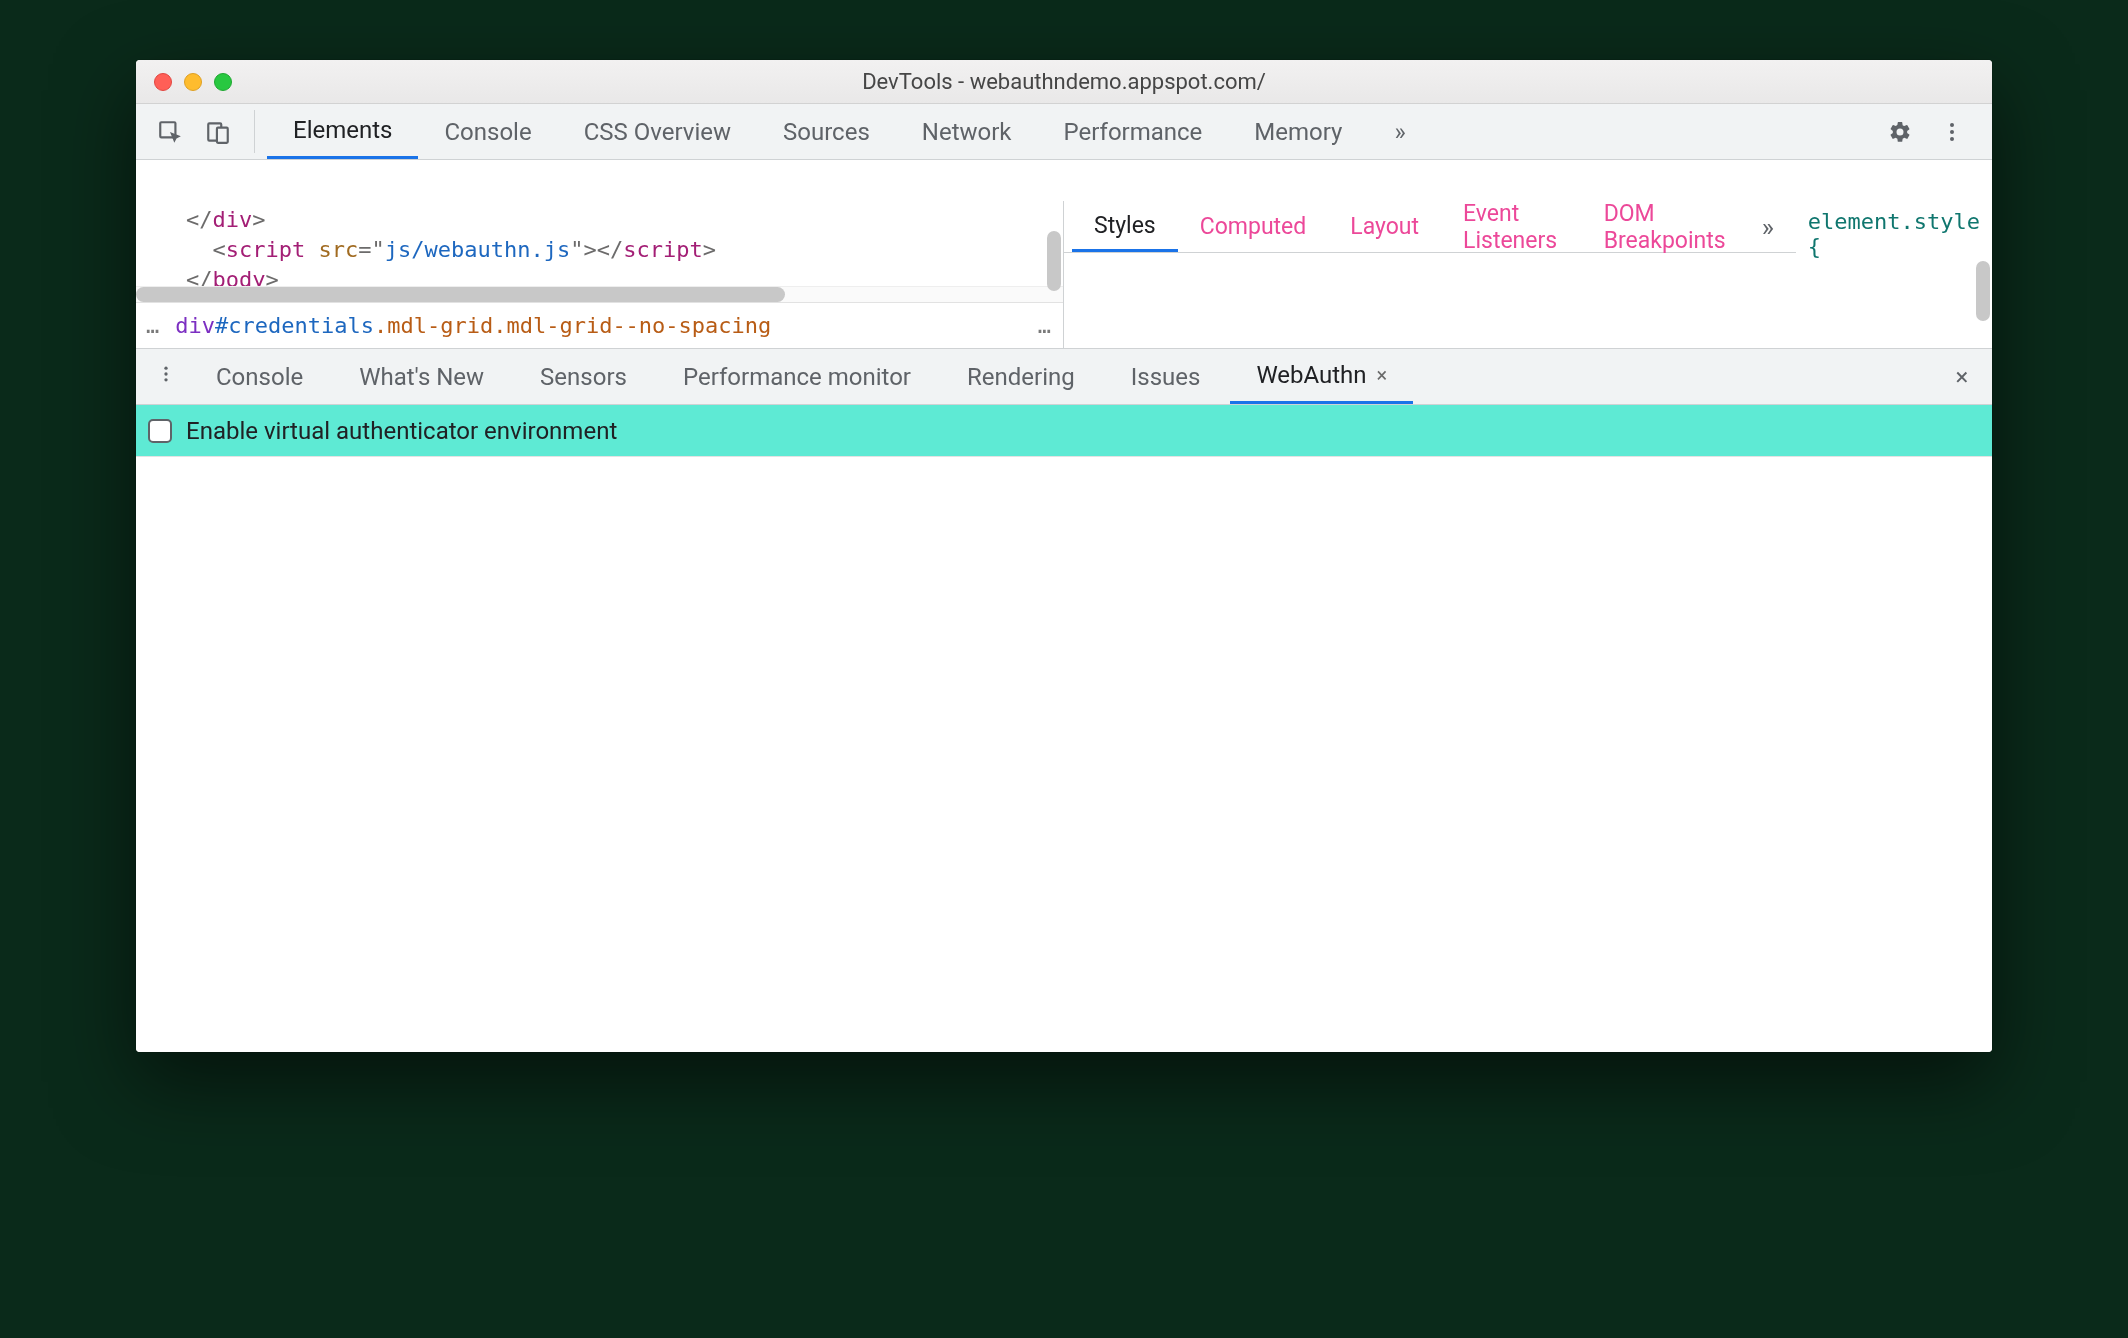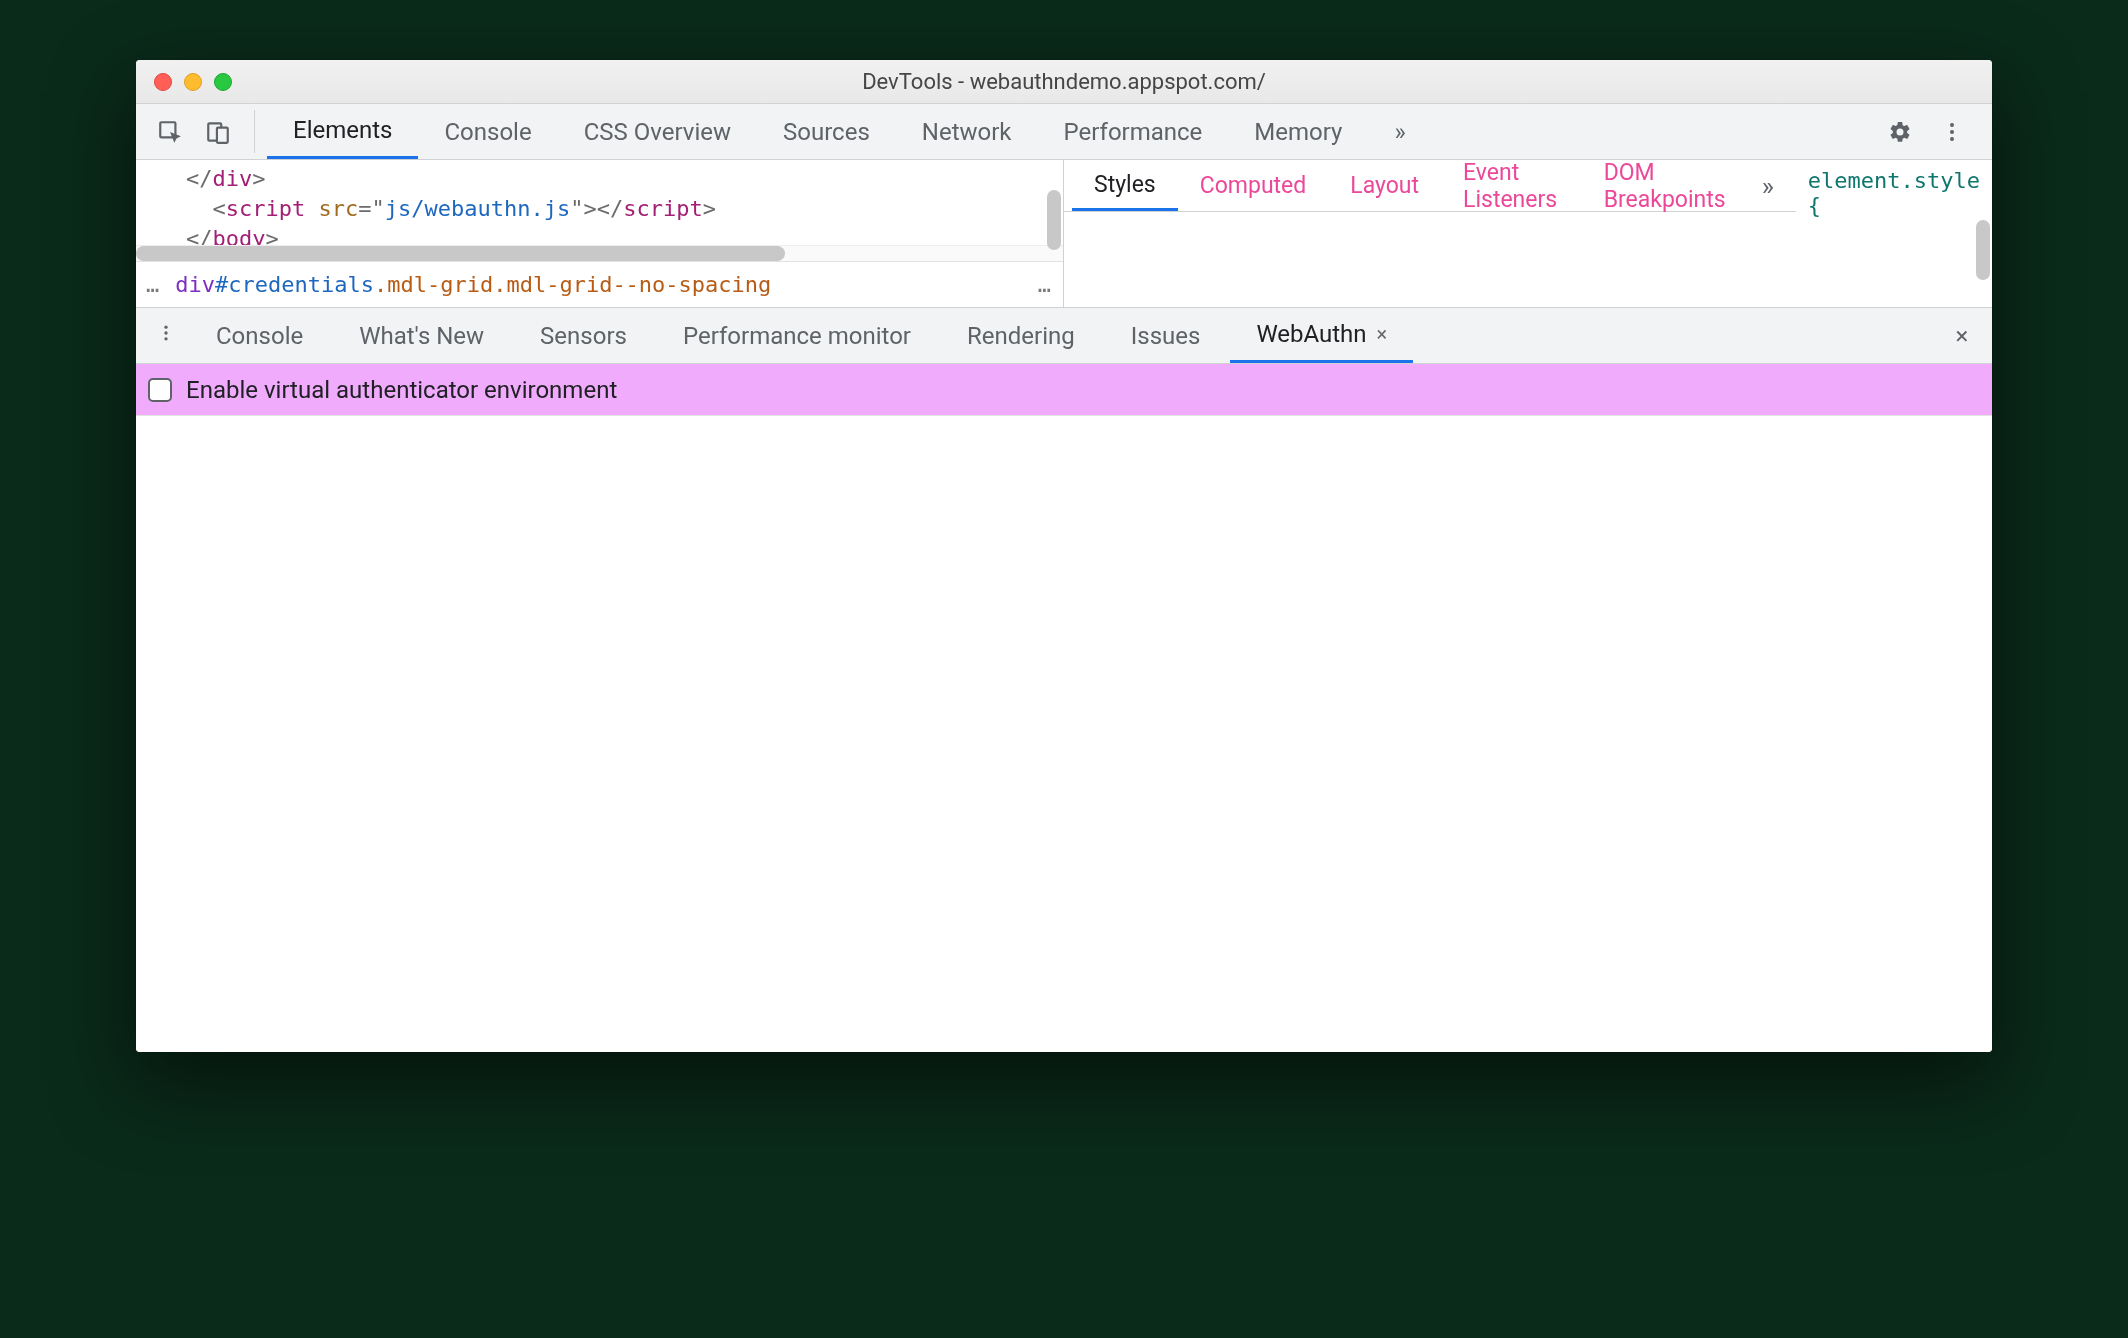--- a/index.html
+++ b/index.html
@@ -55,21 +55,21 @@
   .tab {
     padding:0 26px; display:flex; align-items:center; font-size:24px; color:#5f6368;
     cursor:default;
   }
   .tab.active { color:#202124; border-bottom:3px solid #1a73e8; }
   .right-icons { display:flex; align-items:center; gap:8px; padding-right:8px;}
   .right-icons .ic {
     width:44px; height:44px; display:flex; align-items:center; justify-content:center; color:#5f6368;
   }
   .right-icons svg { width:24px; height:24px; }
-  .midrow { display:flex; height:148px; border-bottom:1px solid #cfd2d4; }
+  .midrow { display:flex; height:148px; border-bottom:1px solid #cfd2d4;margin-top:41px; }
   .dom-pane {
     width:50%; border-right:1px solid #cfd2d4; display:flex; flex-direction:column;
     position:relative;
   }
   .code {
     padding: 4px 10px 2px 50px;
     font-family: Menlo, Consolas, monospace; font-size:22px; line-height:30px;
     white-space: pre;
     overflow:hidden;
     flex:1;
@@ -138,21 +138,21 @@
   }
   .drawer-tabs .dots { width:40px; text-align:center; font-size:22px; color:#5f6368; }
   .drawer-tabs .dtab {
     padding:0 26px; height:100%; display:flex; align-items:center;
     font-size:24px; color:#5f6368; gap:10px;
   }
   .drawer-tabs .dtab.active { color:#202124; border-bottom:3px solid #1a73e8;}
   .drawer-tabs .dclose { margin-left:auto; width:40px; text-align:center; color:#5f6368; font-size:24px;}
   .dtab .x { color:#6a6a6a; font-size:20px; }
   .checkbox-row {
-    height:52px; background:#f0abfc; border-bottom:1px solid #e3e3e3;
+    height:52px; background:#5eead4; border-bottom:1px solid #e3e3e3;
     display:flex; align-items:center; padding:0 12px; gap:14px;
     font-size:24px; color:#202124;
   }
   .checkbox-row .box {
     width:24px; height:24px; border:2px solid #5f6368; border-radius:5px; background:#fff;
   }
   .panel-body { flex:1; background:#fff; }
 </style>
 </head>
 <body>

